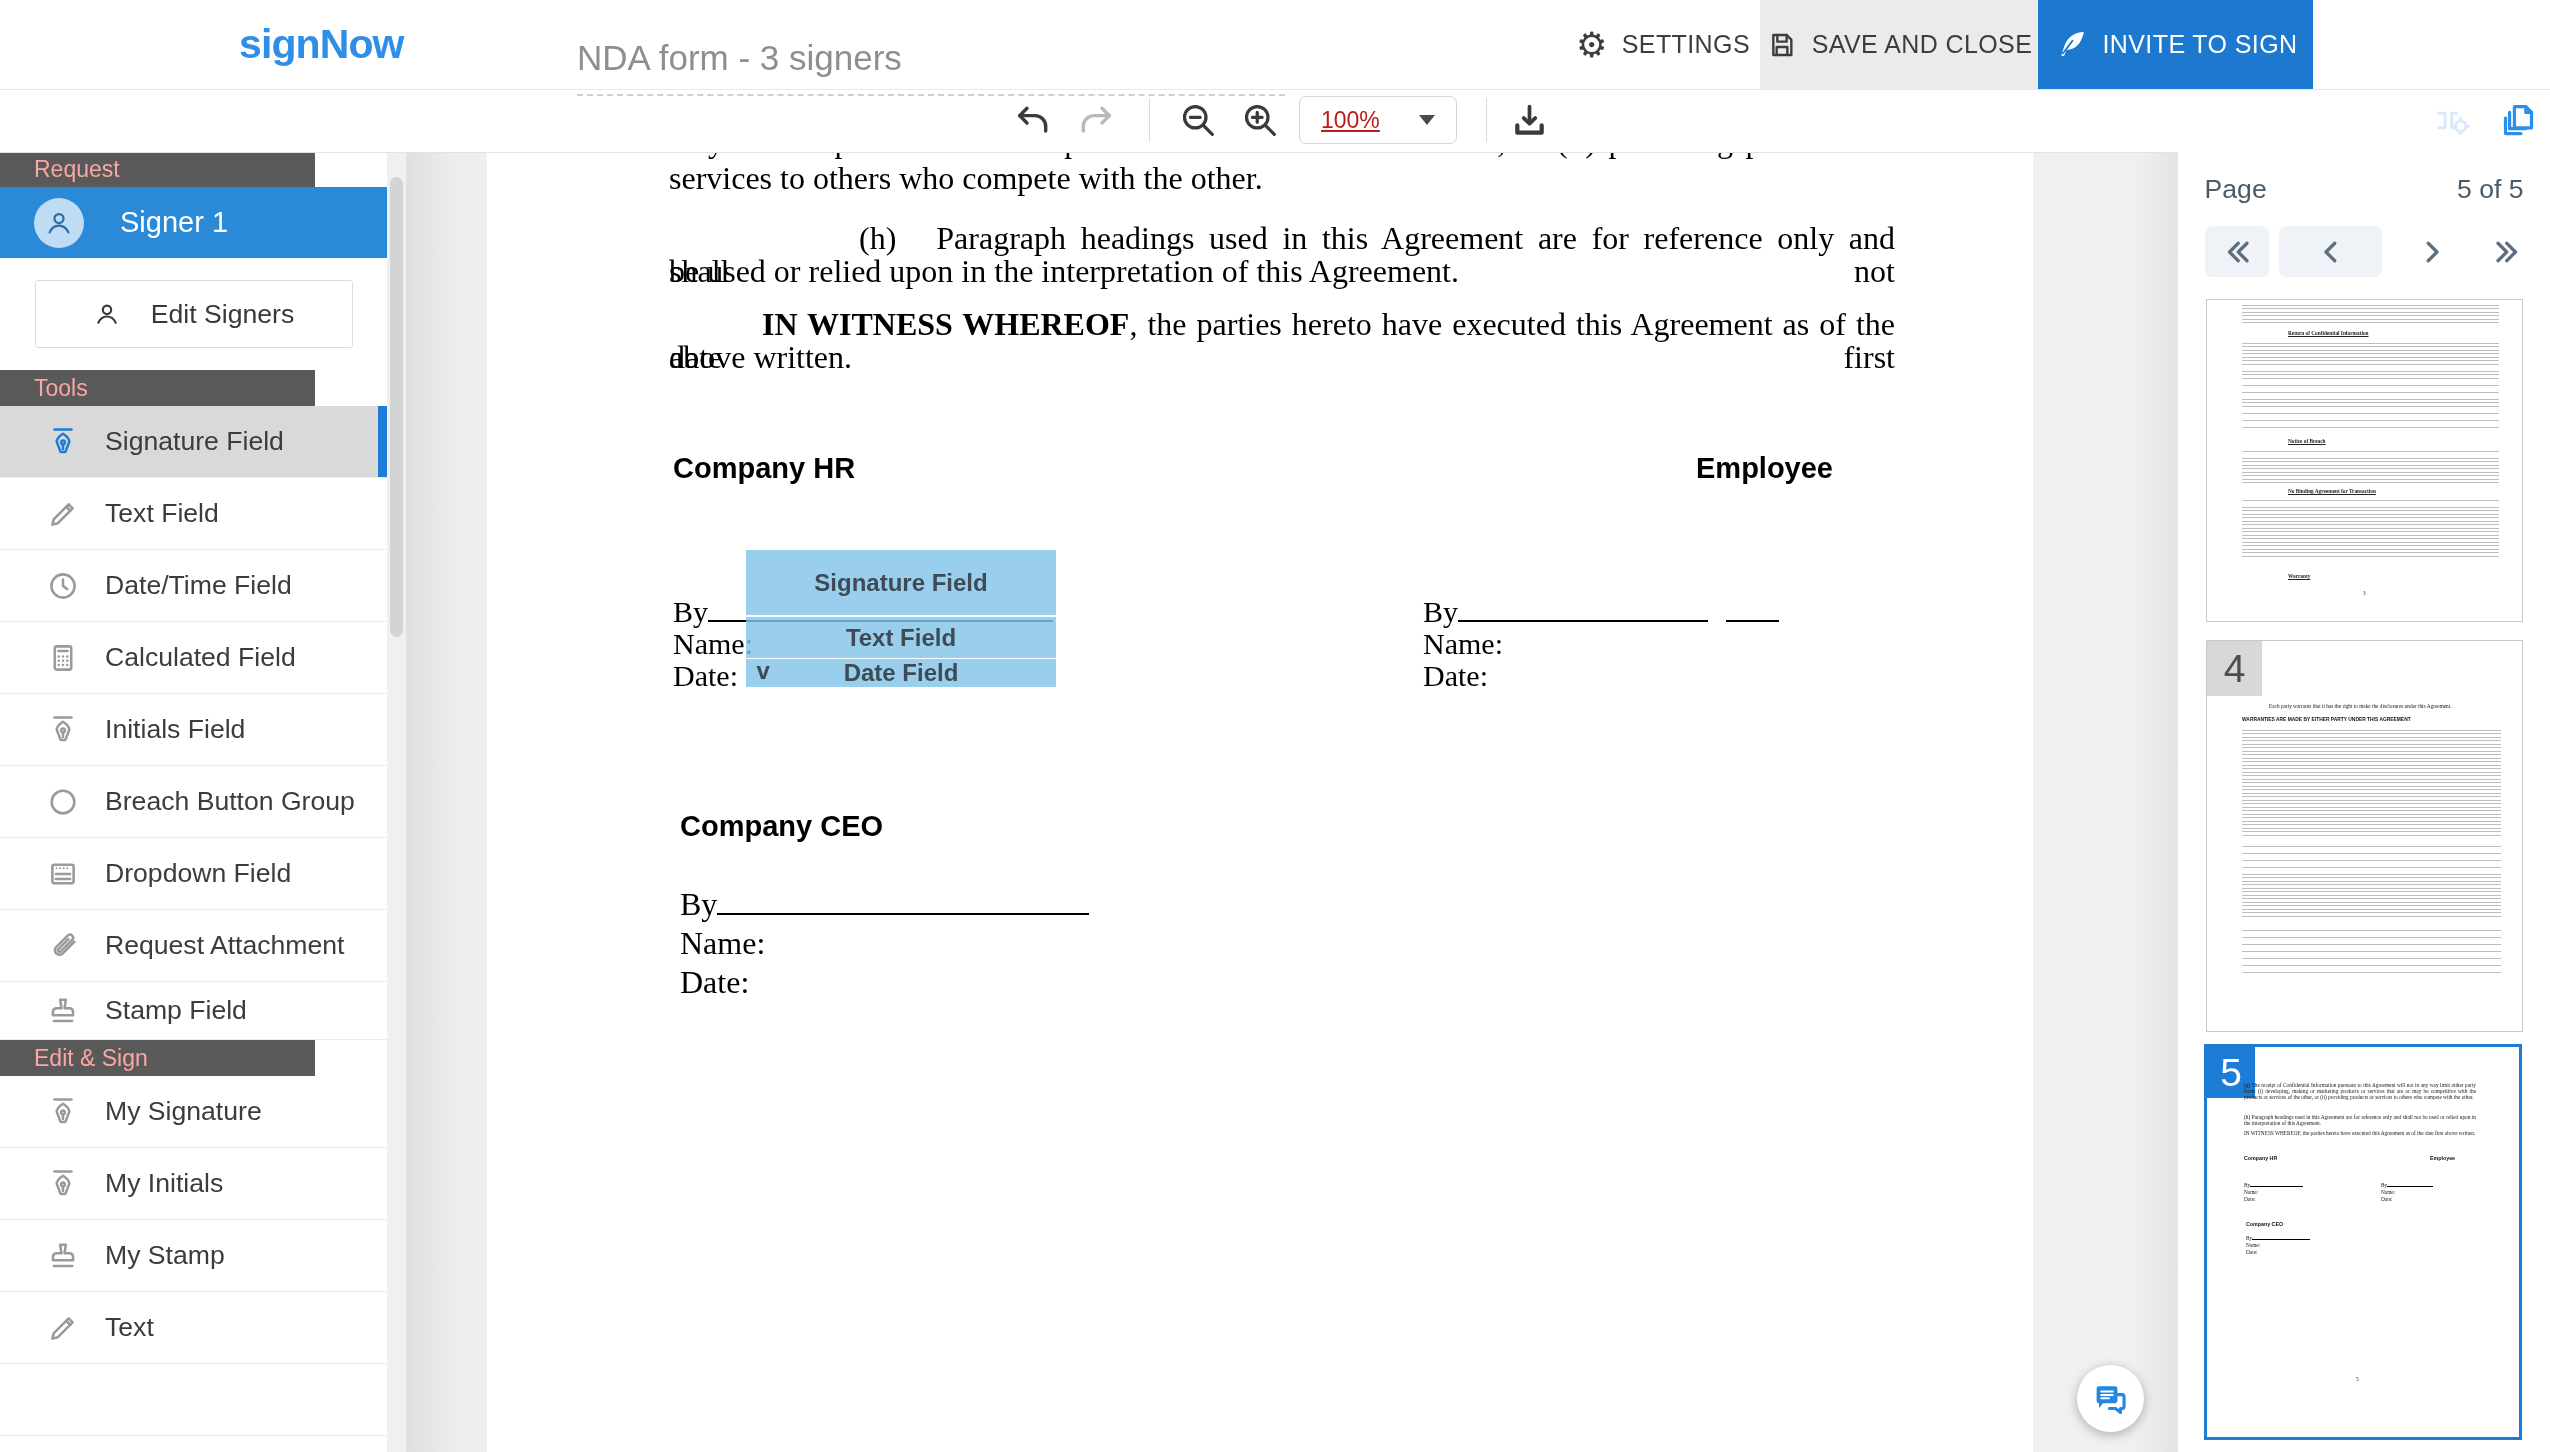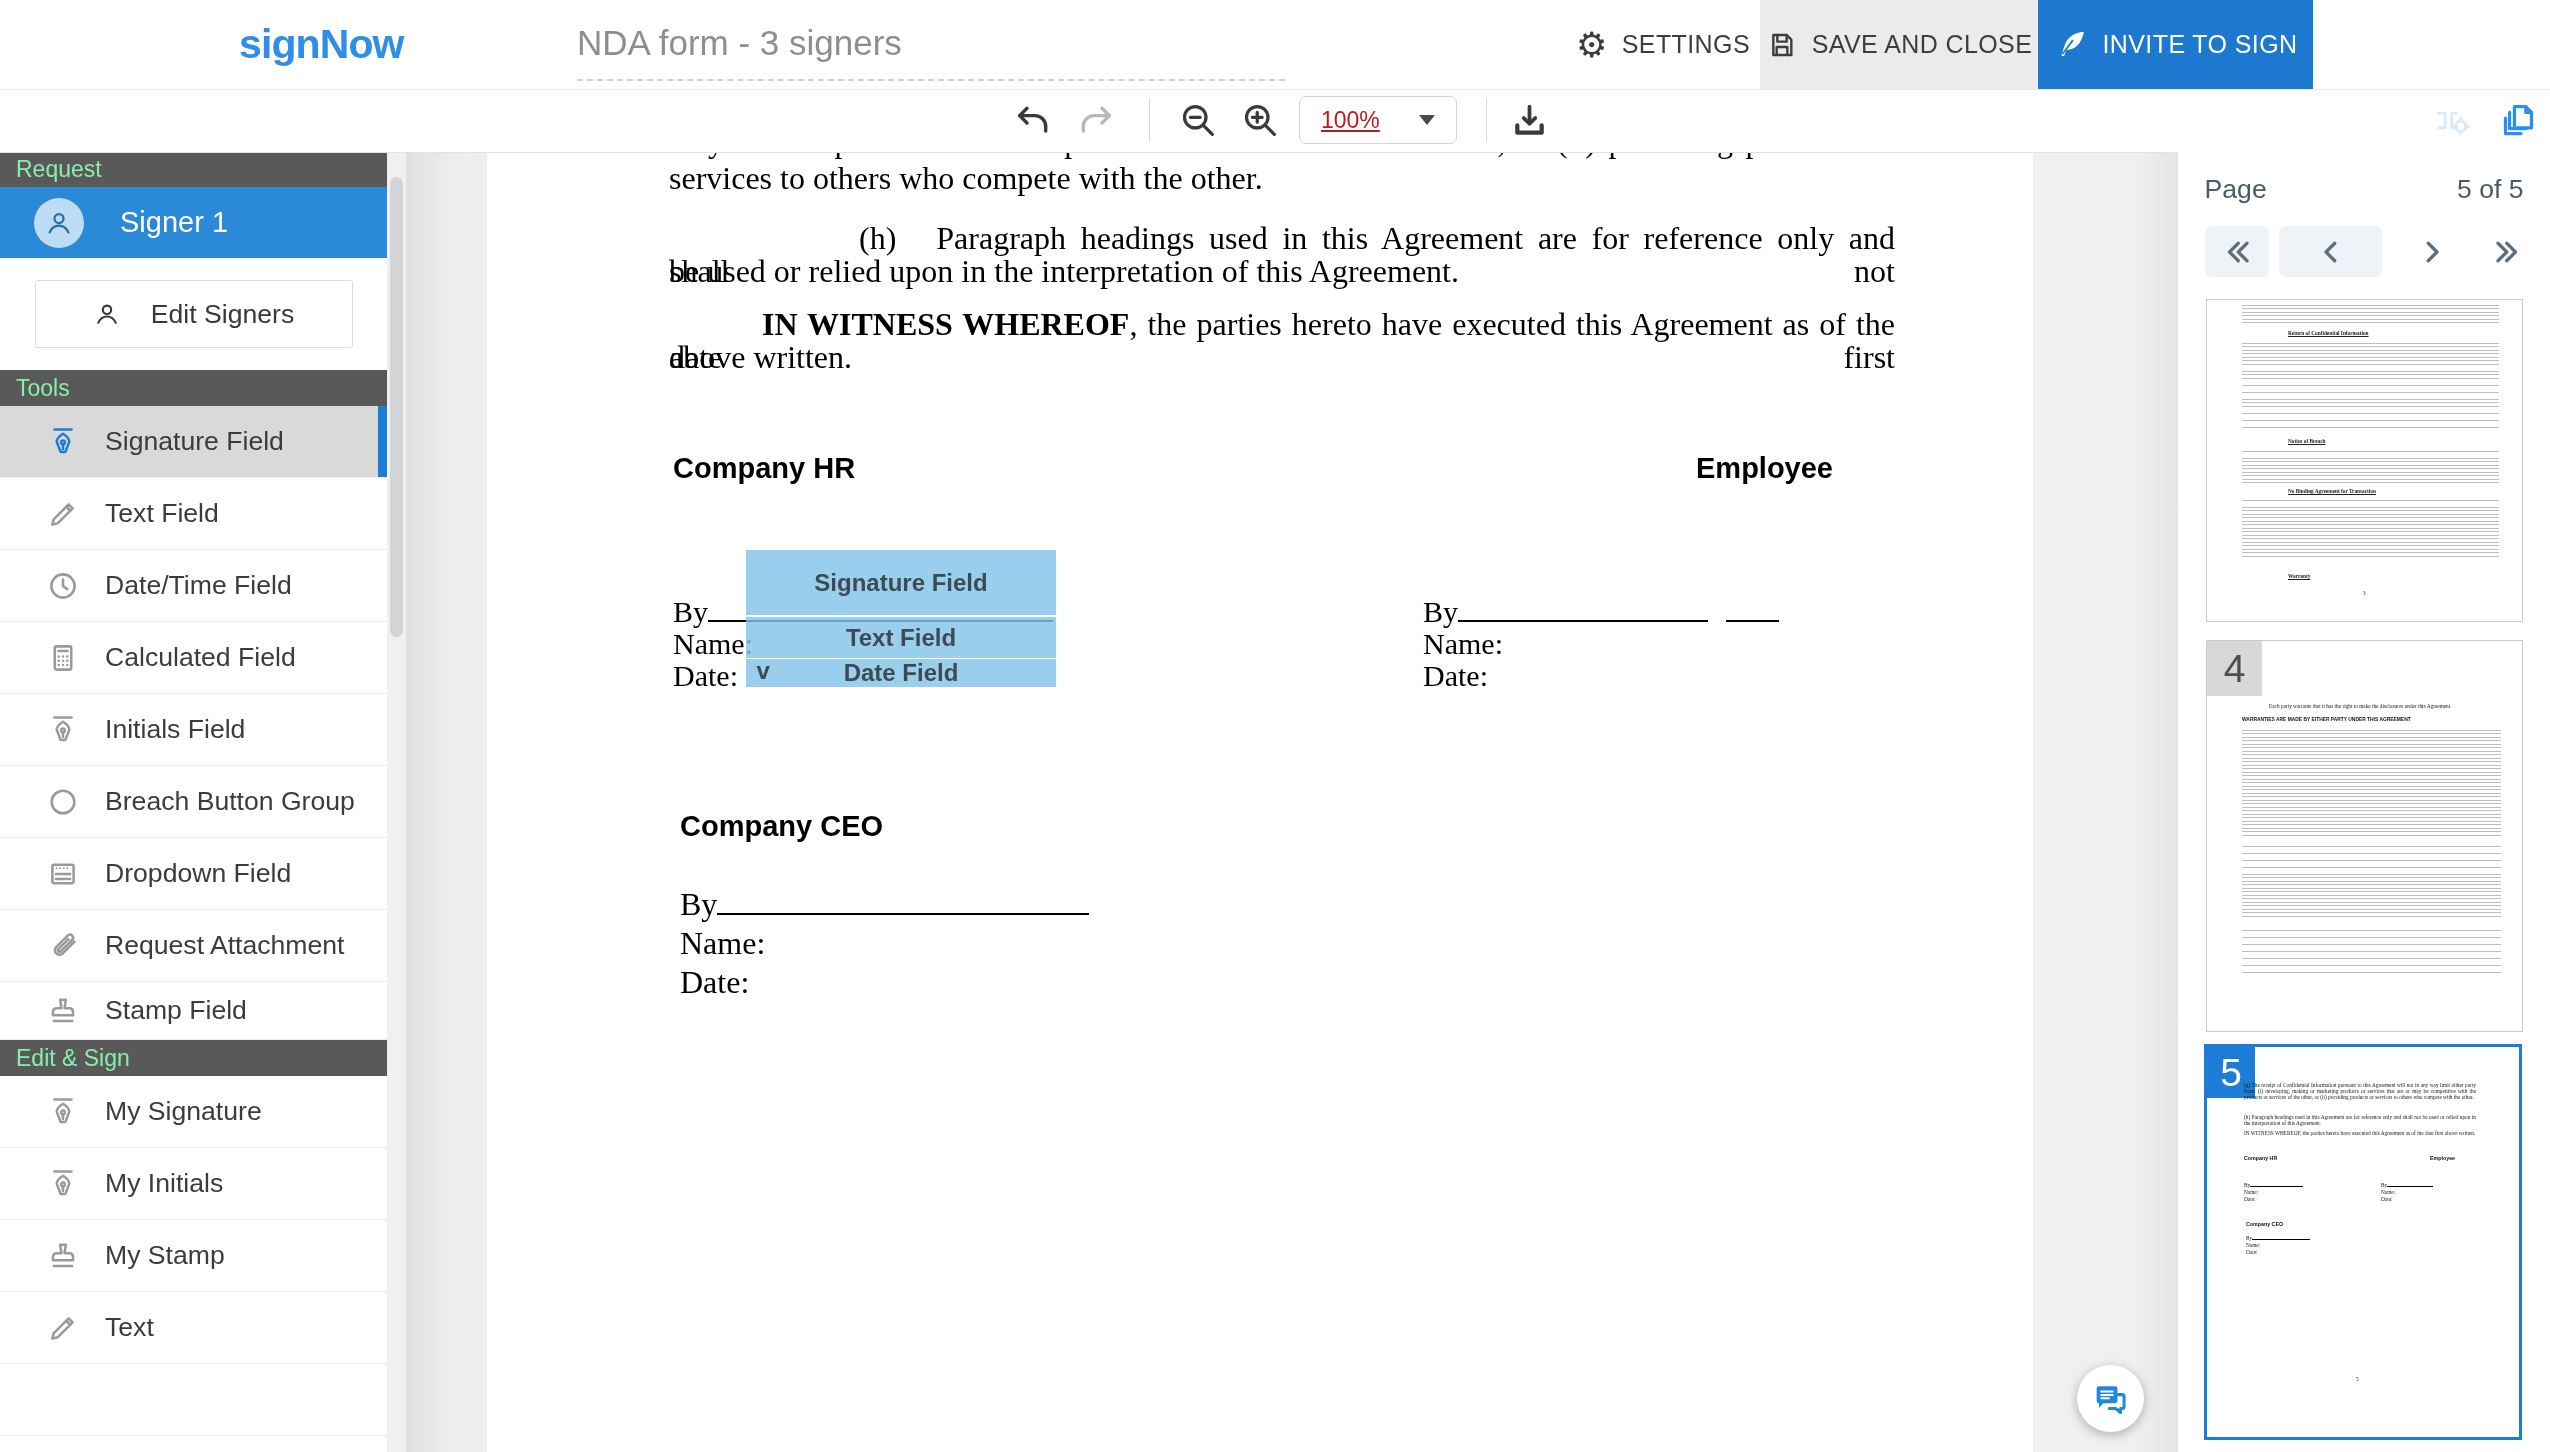--- a/index.html
+++ b/index.html
@@ -4,42 +4,42 @@
 <style>
   html,body{margin:0;padding:0;width:2550px;height:1452px;overflow:hidden;background:#fff;
     font-family:"Liberation Sans","DejaVu Sans",sans-serif;}
   .abs{position:absolute;}
   svg{display:block;}
   .stk{fill:none;stroke:currentColor;stroke-width:1.8;stroke-linecap:round;stroke-linejoin:round;}
 
   
   .topbar{left:0;top:0;width:2550px;height:89px;background:#fff;border-bottom:0.9px solid #e8e8e8;z-index:30;}
   .logo{left:239px;top:21px;font-size:41px;font-weight:800;letter-spacing:-0.9px;color:#2e8ee8;}
-  .doc-title{left:577px;top:23px;width:708px;font-size:35px;color:#8e8e8e;
+  .doc-title{left:577px;top:38px;width:708px;font-size:35px;color:#8e8e8e;
     border-bottom:2.7px dashed #d0d0d0;padding-bottom:16px;white-space:nowrap;overflow:hidden;}
   .tb-btn{top:0;height:89px;display:flex;align-items:center;gap:14px;font-size:25px;
     letter-spacing:0.4px;color:#3d3d3d;font-weight:500;cursor:pointer;}
   .btn-settings{left:1576px;}
   .btn-save{left:1760px;width:278px;background:#ebebeb;justify-content:center;}
   .btn-invite{left:2038px;width:275px;background:#1d79d0;color:#fff;justify-content:center;}
   .gear-glyph{font-size:35px;line-height:35px;color:#3d3d3d;}
 
   
   .toolrow{left:0;top:89px;width:2178px;height:63px;background:#fff;border-bottom:0.9px solid #e2e2e2;z-index:25;}
   .trow-ic{top:12.4px;width:39px;height:39px;color:#3a3a3a;cursor:pointer;}
   .tdiv{top:8.9px;width:0.9px;height:44px;background:#d9d9d9;}
   .zoom-box{left:1299px;top:7px;width:158px;height:48px;border:0.9px solid #d5d5d5;border-radius:7px;
     display:flex;align-items:center;justify-content:space-between;padding:0 21px;box-sizing:border-box;cursor:pointer;}
   .zoom-val{font-size:23px;color:#b91c1c;text-decoration:underline;}
   .caret-dn{width:0;height:0;border-left:8px solid transparent;border-right:8px solid transparent;border-top:10.6px solid #4a4a4a;}
 
   
   .sidebar{left:0;top:151px;width:387px;height:1301px;background:#fff;z-index:20;}
-  .sb-head{width:387px;height:36px;background:#595959;color:#86efac;font-size:23px;
-    display:flex;align-items:center;padding-left:16px;box-sizing:border-box;}
+  .sb-head{width:315px;height:36px;background:#595959;color:#fca5a5;font-size:23px;
+    display:flex;align-items:center;padding-left:34px;box-sizing:border-box;}
   .signer-row{width:387px;height:71px;background:#2b8ad8;color:#fff;display:flex;align-items:center;cursor:pointer;}
   .avatar{width:50px;height:50px;border-radius:50%;background:#bedcf3;margin:0 23px 0 34px;
     display:flex;align-items:center;justify-content:center;color:#2d6da6;}
   .signer-name{font-size:29px;margin-left:13px;}
   .editsign-wrap{height:112px;display:flex;align-items:center;justify-content:center;}
   .editsign-btn{width:316px;height:66px;border:1.8px solid #dcdcdc;border-radius:2.7px;display:flex;
     align-items:center;justify-content:center;gap:30px;font-size:26.6px;color:#383838;cursor:pointer;background:#fff;}
   .tool-item{width:387px;height:72px;display:flex;align-items:center;border-bottom:0.9px solid #ececec;
     box-sizing:border-box;cursor:pointer;background:#fff;position:relative;}
   .tool-item .ic{width:34px;height:34px;margin:0 25px 0 46px;color:#9a9a9a;flex:0 0 auto;}

